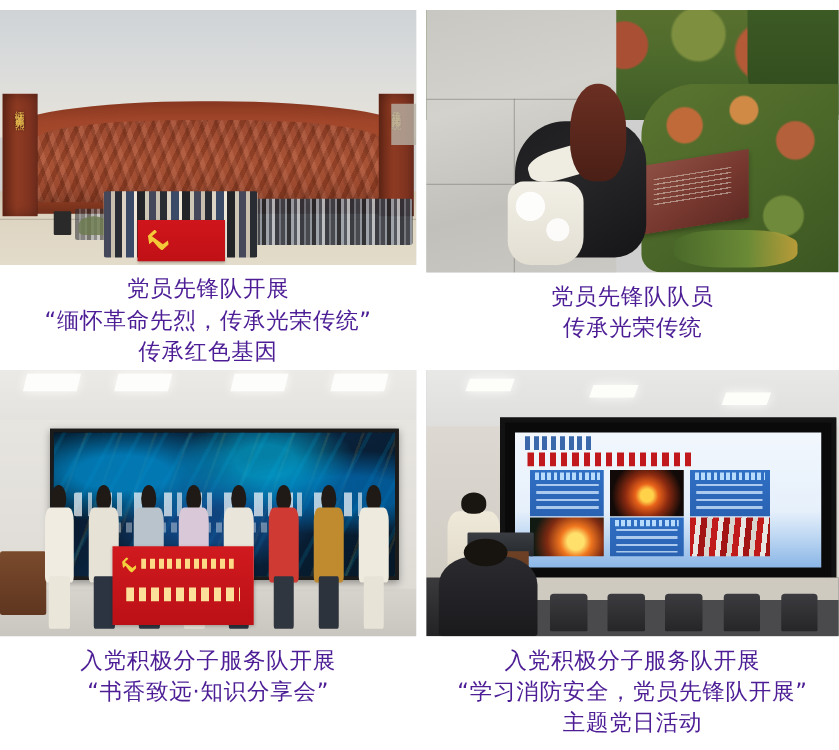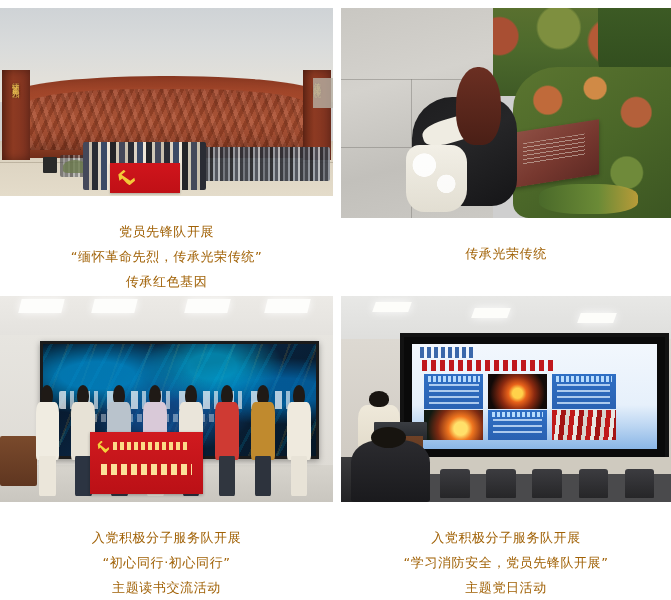--- a/index.html
+++ b/index.html
@@ -27,25 +27,25 @@
     position:relative;overflow:hidden;background:#cfcfcf;
   }
   .photo.p1{width:333px;height:210px;}
   .photo.p2{width:330px;height:210px;}
   .photo.p3{width:333px;height:213px;}
   .photo.p4{width:330px;height:213px;}
 
   .caption{
     width:100%;
     text-align:center;
-    color:#a16207;
-    font-size:13px;
+    color:#4c1d95;
+    font-size:18px;
     line-height:25px;
     letter-spacing:0.6px;
-    padding-top:23px;
+    padding-top:7px;
     font-family:"DejaVu Sans","Liberation Sans",sans-serif;
   }
   .caption .ln{display:block;white-space:nowrap;}
 
   
   .sky{position:absolute;left:0;top:0;width:100%;height:50%;
     background:linear-gradient(#cfd3d6 0%,#d9dbdb 40%,#e2e0da 75%,#e6e2d8 100%);}
   .ground{position:absolute;left:0;bottom:0;width:100%;height:29%;
     background:linear-gradient(#cfc6b4 0%,#ddd4c2 35%,#e4dcca 100%);}
   .ground:after{content:"";position:absolute;left:0;top:38%;width:100%;height:1px;
@@ -282,20 +282,21 @@
         <div class="stone"></div>
         <div class="flowers"></div>
         <div class="person">
           <div class="p-coat"></div>
           <div class="p-stripe"></div>
           <div class="p-hair"></div>
           <div class="p-bag"></div>
         </div>
       </div>
       <div class="caption">
+        <span class="ln">党员先锋队队员</span>
         <span class="ln">传承光荣传统</span>
       </div>
     </div>
 
     <div class="cell bl">
       <div class="photo p3">
         <div class="ceil">
           <div class="light" style="left:6%;"></div>
           <div class="light" style="left:28%;"></div>
           <div class="light" style="left:56%;"></div>
@@ -352,22 +353,21 @@
             </div>
         </div>
         <div class="banner3">
           <div class="bemb"></div>
           <div class="bt1"></div>
           <div class="bt2"></div>
         </div>
       </div>
       <div class="caption">
         <span class="ln">入党积极分子服务队开展</span>
-        <span class="ln">“初心同行·初心同行”</span>
-        <span class="ln">主题读书交流活动</span>
+        <span class="ln">“书香致远·知识分享会”</span>
       </div>
     </div>
 
     <div class="cell br">
       <div class="photo p4">
         <div class="ceil4">
           <div class="lt" style="left:10%;top:14%;"></div>
           <div class="lt" style="left:40%;top:26%;"></div>
           <div class="lt" style="left:72%;top:38%;"></div>
         </div>

